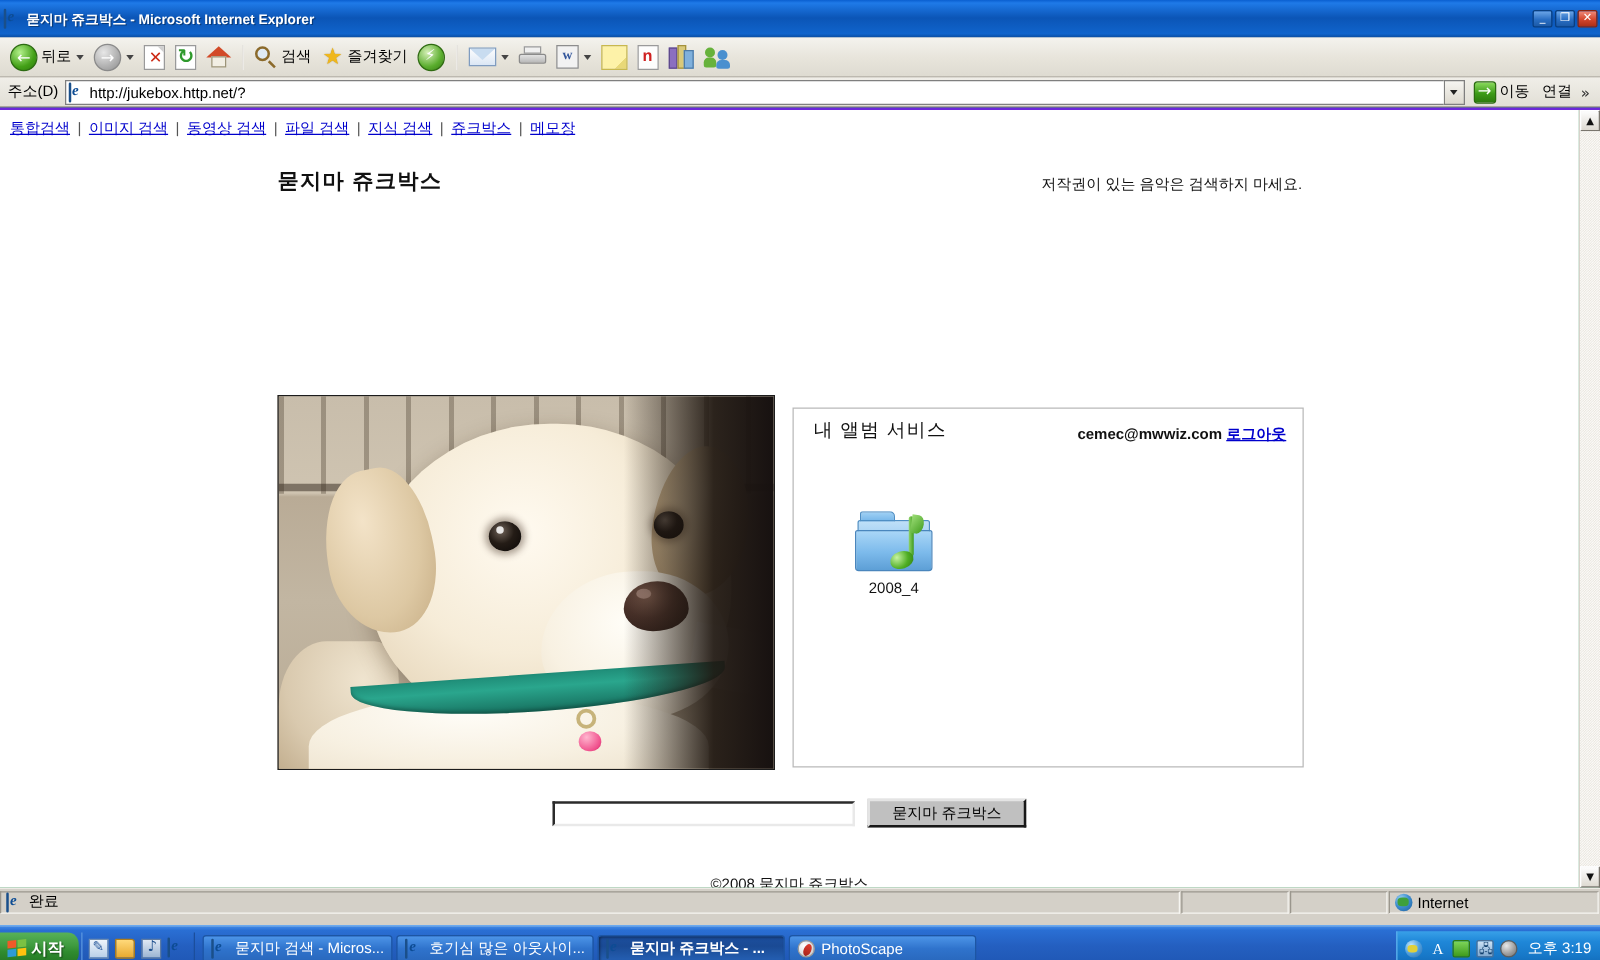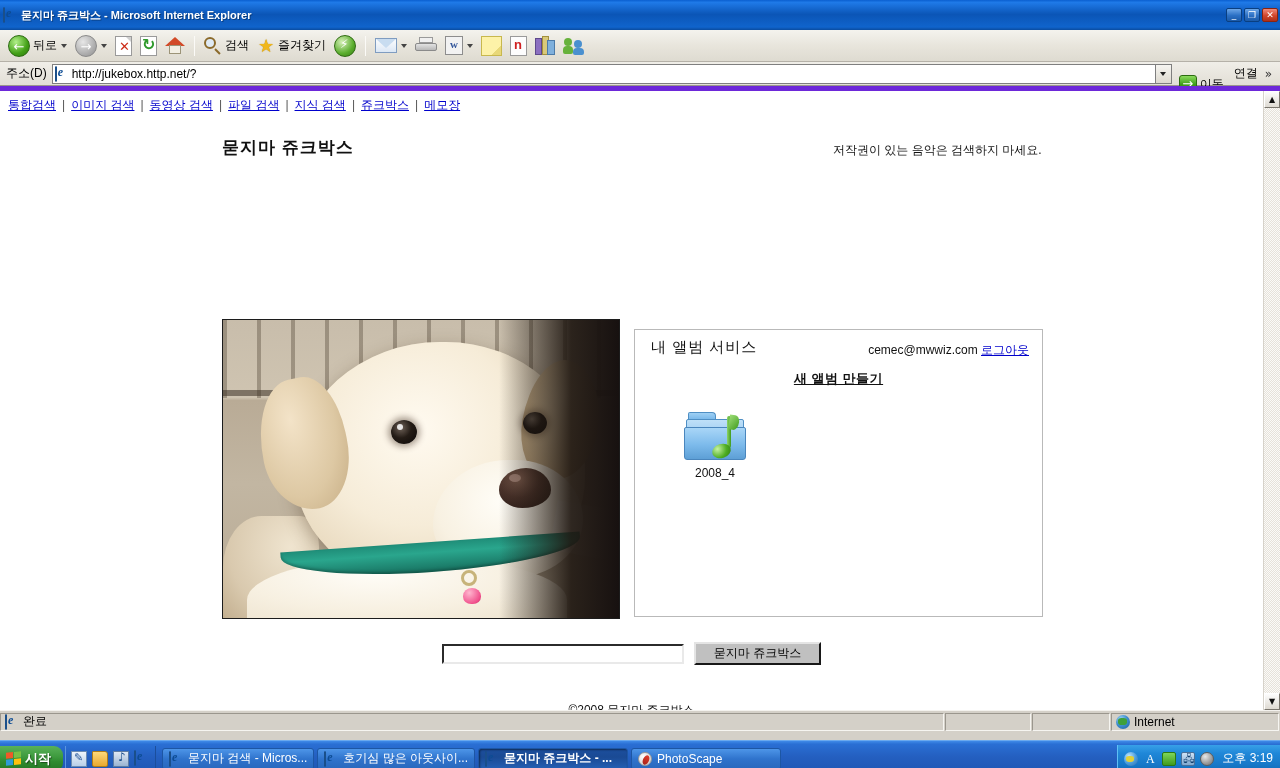--- a/index.html
+++ b/index.html
@@ -270,21 +270,21 @@
     font-family: "Liberation Sans", sans-serif;
   }
   #addr-drop {
     width: 17px; height: 20px;
     background: linear-gradient(to bottom, #f6f5f1, #ddd9cf);
     border: 1px solid #7f7f7f;
     display: flex; align-items: center; justify-content: center;
   }
   #addr-drop .caret { margin: 0; border-top-color: #222; }
   #go-btn {
-    display: flex; align-items: flex-end; height: 38px;
+    display: flex; align-items: center; height: 38px;
     padding: 0 6px 0 3px; margin-left: 4px;
     white-space: nowrap; font-size: 12px;
   }
   .go-arrow {
     width: 18px; height: 18px; margin-right: 3px;
     background: linear-gradient(to bottom, #8ada5c, #3d9b18 55%, #2c7a0c);
     border: 1px solid #2b6b10; border-radius: 3px;
     position: relative;
   }
   .go-arrow::after {
@@ -294,21 +294,21 @@
     font-family: "DejaVu Sans", sans-serif;
   }
   #links-btn { display:flex; align-items:center; font-size: 12px; padding: 0 4px; white-space: nowrap; }
   #chev { font-size: 12px; padding: 0 6px 0 3px; color:#333; font-family:"DejaVu Sans", sans-serif; }
 
   
   #viewport {
     position: relative;
     height: calc(740px - 18px - 20px - 32px - 24px - 22px);
     background: #15803d;
-    border-top: 5px solid #6d28d9;
+    border-top: 2px solid #6d28d9;
     display: flex;
   }
   #page {
     flex: 1 1 auto;
     position: relative;
     overflow: hidden;
     background: #fff;
   }
 
   
@@ -491,21 +491,21 @@
     border: 1px solid #b9b9b9;
     background: #fff;
   }
   #album-title {
     position: absolute; left: 16px; top: 8px;
     font-size: 15px; font-weight: normal; color: #111;
     letter-spacing: 1px;
   }
   #album-account {
     position: absolute; right: 13px; top: 12px;
-    font-size: 12px; color: #111; white-space: nowrap;
+    font-size: 12px; color: #111; white-space: nowrap; font-weight: bold;
   }
   #album-account a { color: #0000cc; text-decoration: underline; }
   #new-album {
     position: absolute; left: 0; right: 0; top: 40px;
     text-align: center;
   }
   #new-album a {
     font-size: 13px; font-weight: bold;
     color: #111; text-decoration: underline;
     letter-spacing: .5px;
@@ -898,23 +898,20 @@
           <div class="ph-ring"></div>
           <div class="ph-bell"></div>
           <div class="ph-dark"></div>
         </div>
 
         <div id="album">
           <div id="album-title">내 앨범 서비스</div>
           <div id="album-account">
             <span>cemec@mwwiz.com</span>
             <a href="#">로그아웃</a>
-          </div>
-          <div id="new-album">
-            <a href="#">새 앨범 만들기</a>
           </div>
           <div id="album-items">
             <div class="album-item">
               <div class="folder-icon">
                 <i class="tab"></i>
                   <i class="back"></i>
                   <i class="front"></i>
                 <span class="note-glyph">
                   <i class="stem"></i>
                     <i class="flag"></i>

